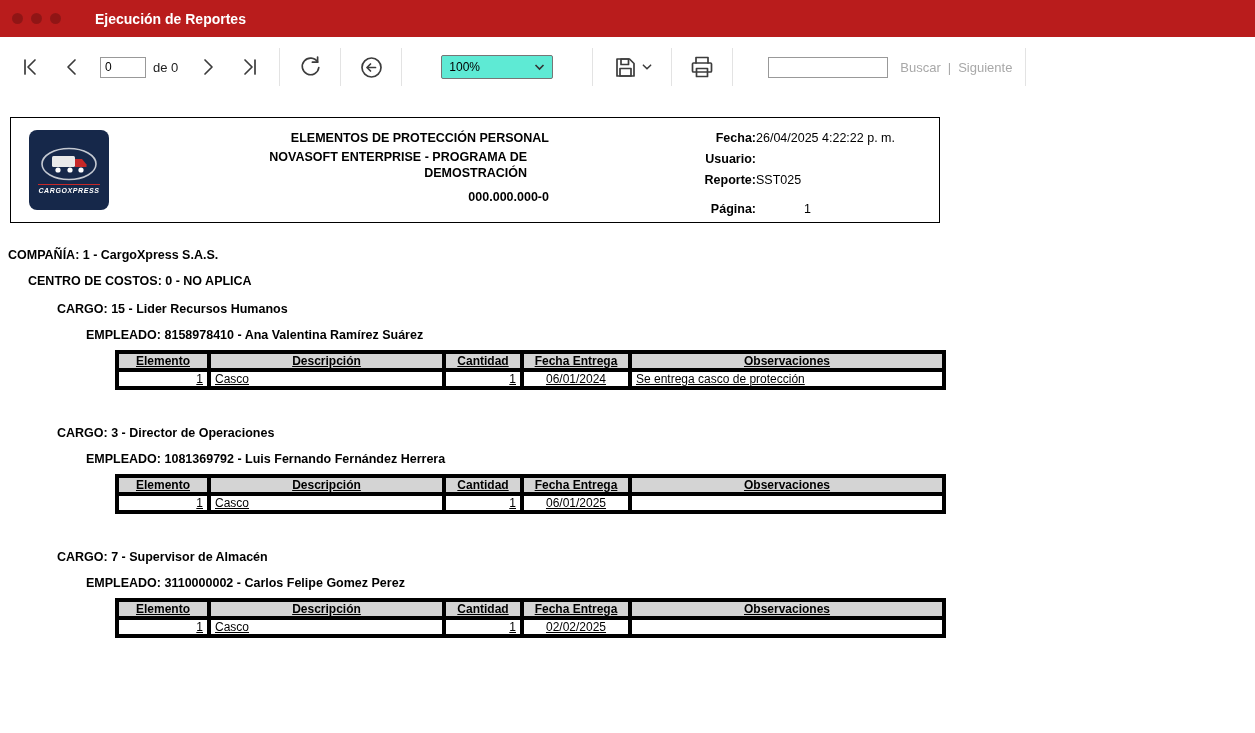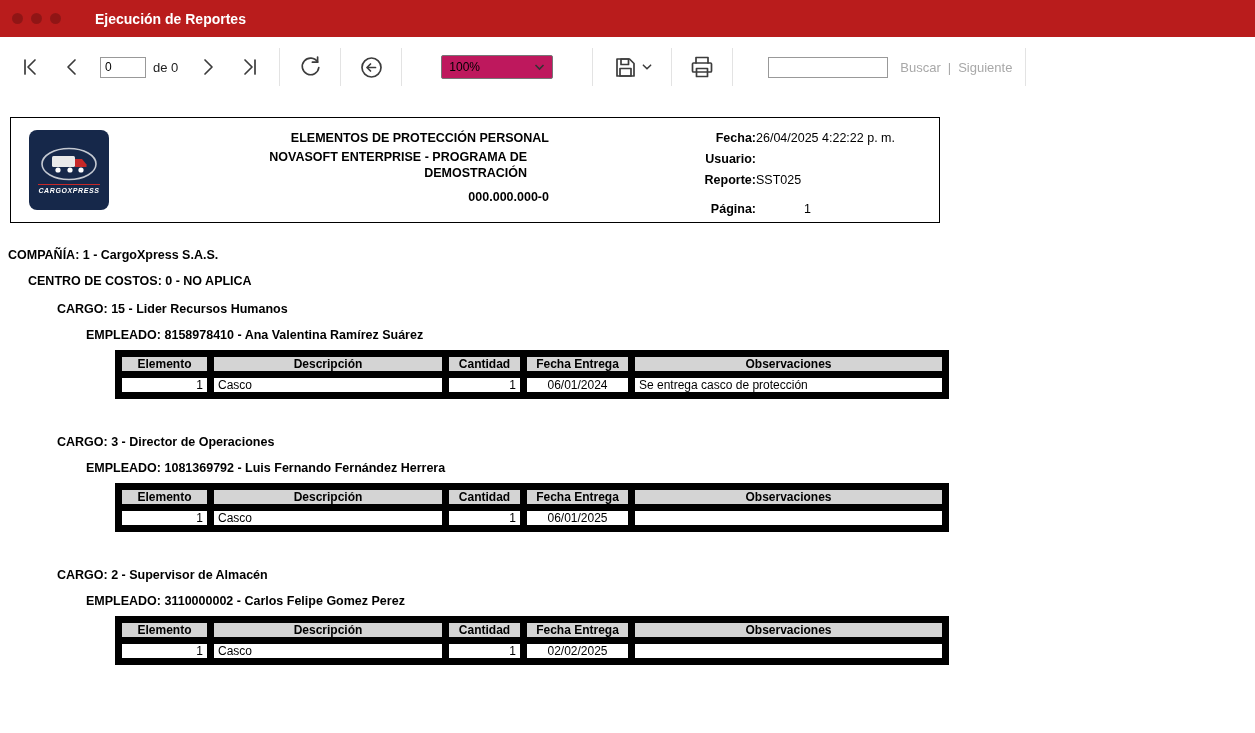--- a/index.html
+++ b/index.html
@@ -15,21 +15,21 @@
   
   .toolbar { height: 60px; background: #fff; display: flex; align-items: center; padding: 0 10px; }
   .tb-btn { width: 42px; height: 42px; display: flex; align-items: center; justify-content: center;
     cursor: pointer; border-radius: 3px; }
   .tb-btn svg { stroke: #3c3c3c; stroke-width: 1.7; fill: none; stroke-linecap: round; stroke-linejoin: round; }
   .sep { width: 1px; height: 38px; background: #e3e3e3; margin: 0 9px; }
   .page-input { width: 46px; height: 21px; border: 1px solid #999; font-size: 12px;
     padding: 0 4px; margin: 0 7px 0 6px; font-family: "Liberation Sans", sans-serif; }
   .of-label { font-size: 13px; color: #222; margin-right: 8px; white-space: nowrap; }
   .zoom-select { width: 112px; height: 24px; border: 1px solid #767676; border-radius: 2px;
-    background: #be185d; display: flex; align-items: center; justify-content: space-between;
+    background: #5eead4; display: flex; align-items: center; justify-content: space-between;
     padding: 0 7px; font-size: 12px; margin: 12px 30px; cursor: pointer; }
   .zoom-select svg { stroke: #333; stroke-width: 1.6; fill: none; }
   .save-wrap { display: flex; align-items: center; gap: 4px; }
   .search-input { width: 120px; height: 21px; border: 1px solid #999; font-size: 12px;
     padding: 0 5px; margin: 0 12px 0 26px; font-family: "Liberation Sans", sans-serif; }
   .find-links { display: flex; align-items: center; gap: 7px; font-size: 13px; color: #a8a8a8; margin-right: 4px; }
   .find-links span { cursor: pointer; }
 
   
   .report { padding: 20px 0 0 8px; }
@@ -51,21 +51,21 @@
 
   .bold-line { font-weight: bold; font-size: 12.5px; }
   .line-company { margin: 25px 0 0 0; }
   .line-centro { margin: 12px 0 0 20px; }
   .group { margin-top: 14px; }
   .group + .group { margin-top: 36px; }
   .h-cargo { margin-left: 49px; }
   .h-empleado { margin: 12px 0 0 78px; }
 
   table.rpt { border-collapse: collapse; table-layout: fixed; width: 827px; margin: 8px 0 0 107px; }
-  .rpt th, .rpt td { border: 7px solid #000000; font-size: 12px; height: 16px; overflow: hidden; white-space: nowrap; }
+  .rpt th, .rpt td { border: 4px solid #000000; font-size: 12px; height: 16px; overflow: hidden; white-space: nowrap; text-decoration: underline; }
   .rpt th { background: #d4d4d4; font-weight: bold; text-align: center; padding: 0 3px; }
   .rpt td.num { text-align: right; padding-right: 4px; }
   .rpt td.txt { text-align: left; padding-left: 4px; }
   .rpt td.ctr { text-align: center; }
   .c1 { width: 92px; } .c2 { width: 235px; } .c3 { width: 78px; } .c4 { width: 108px; } .c5 { width: 314px; }
 </style>
 </head>
 <body>
 
 <div class="titlebar">
@@ -274,21 +274,21 @@
           <td class="txt">Casco</td>
           <td class="num">1</td>
           <td class="ctr">06/01/2025</td>
           <td class="txt"></td>
         </tr>
       </tbody>
     </table>
   </section>
 
   <section class="group">
-    <div class="bold-line h-cargo">CARGO: 2 - Supervisor de Almacén</div>
+    <div class="bold-line h-cargo">CARGO: 7 - Supervisor de Almacén</div>
     <div class="bold-line h-empleado">EMPLEADO: 3110000002 - Carlos Felipe Gomez Perez</div>
     <table class="rpt">
       <colgroup>
           <col class="c1">
           <col class="c2">
           <col class="c3">
           <col class="c4">
           <col class="c5">
         </colgroup>
       <thead>

